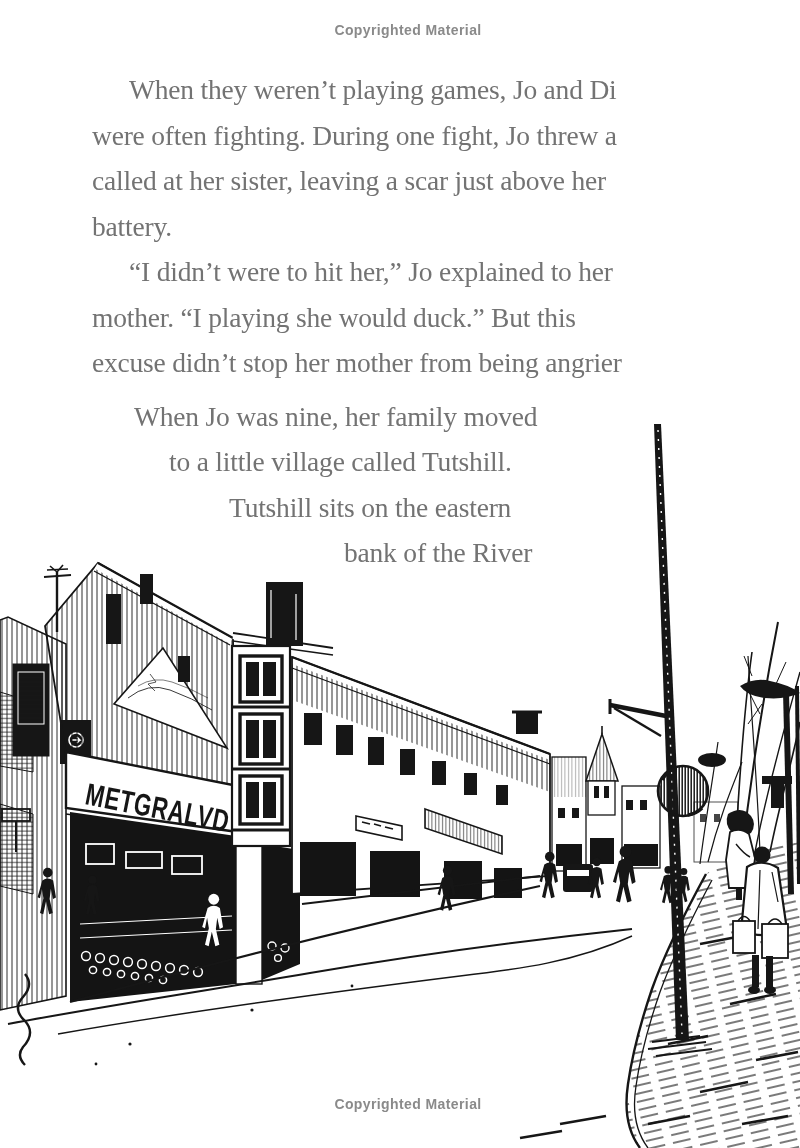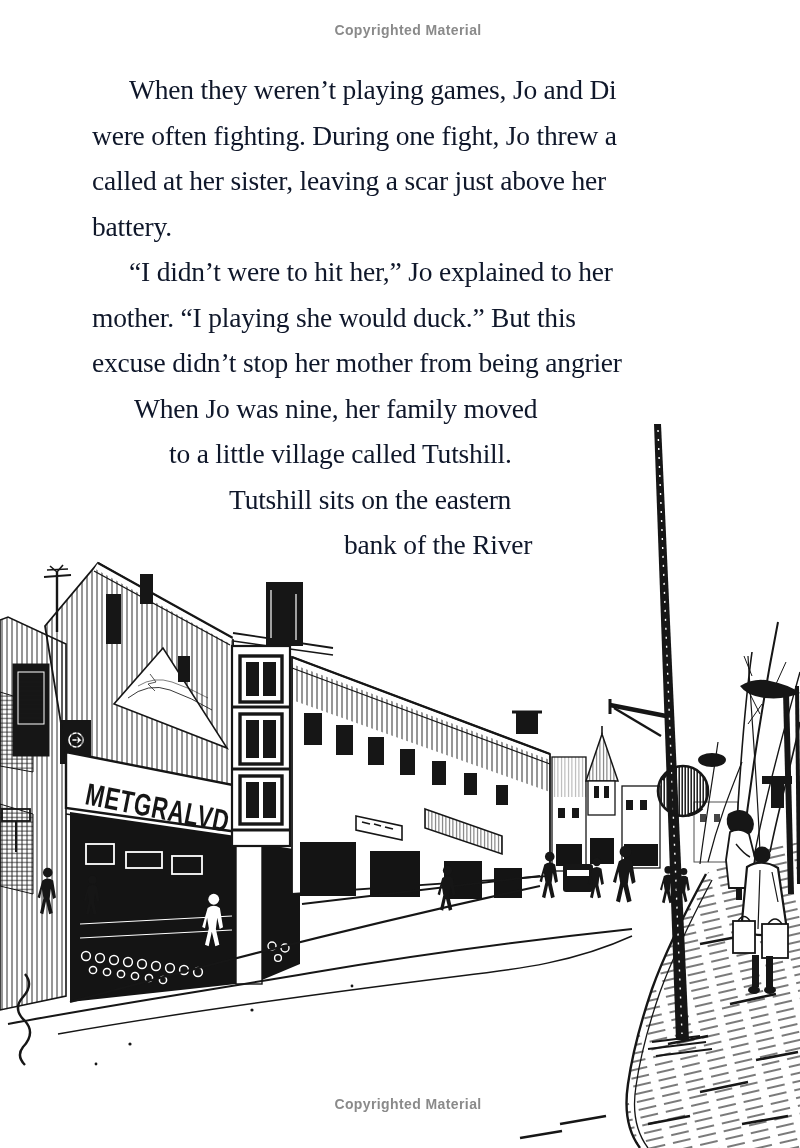--- a/index.html
+++ b/index.html
@@ -10,25 +10,25 @@
   }
   .watermark{
     position:absolute;left:0;width:728px;text-align:center;
     font-family:"Liberation Sans","DejaVu Sans",sans-serif;
     font-size:14px;font-weight:bold;color:#8a8a8a;letter-spacing:.4px;margin-left:44px;
   }
   .watermark.top{top:22px;}
   .watermark.bottom{top:1096px;}
   .text-block{
     position:absolute;left:92px;top:67px;width:625px;
-    font-size:27.5px;line-height:45.5px;color:#0f172a;letter-spacing:-.2px;
+    font-size:27.5px;line-height:45.5px;color:#737373;letter-spacing:-.2px;
   }
   .line{white-space:nowrap;}
   .ind{padding-left:37px;}
-  .m42{padding-left:42px;}
+  .m42{padding-left:42px;margin-top:8px;}
   .m77{padding-left:77px;}
   .m137{padding-left:137px;}
   .m252{padding-left:252px;}
   .illustration{position:absolute;left:0;top:424px;width:800px;height:724px;}
 </style>
 </head>
 <body>
 
 <div class="page">
 

